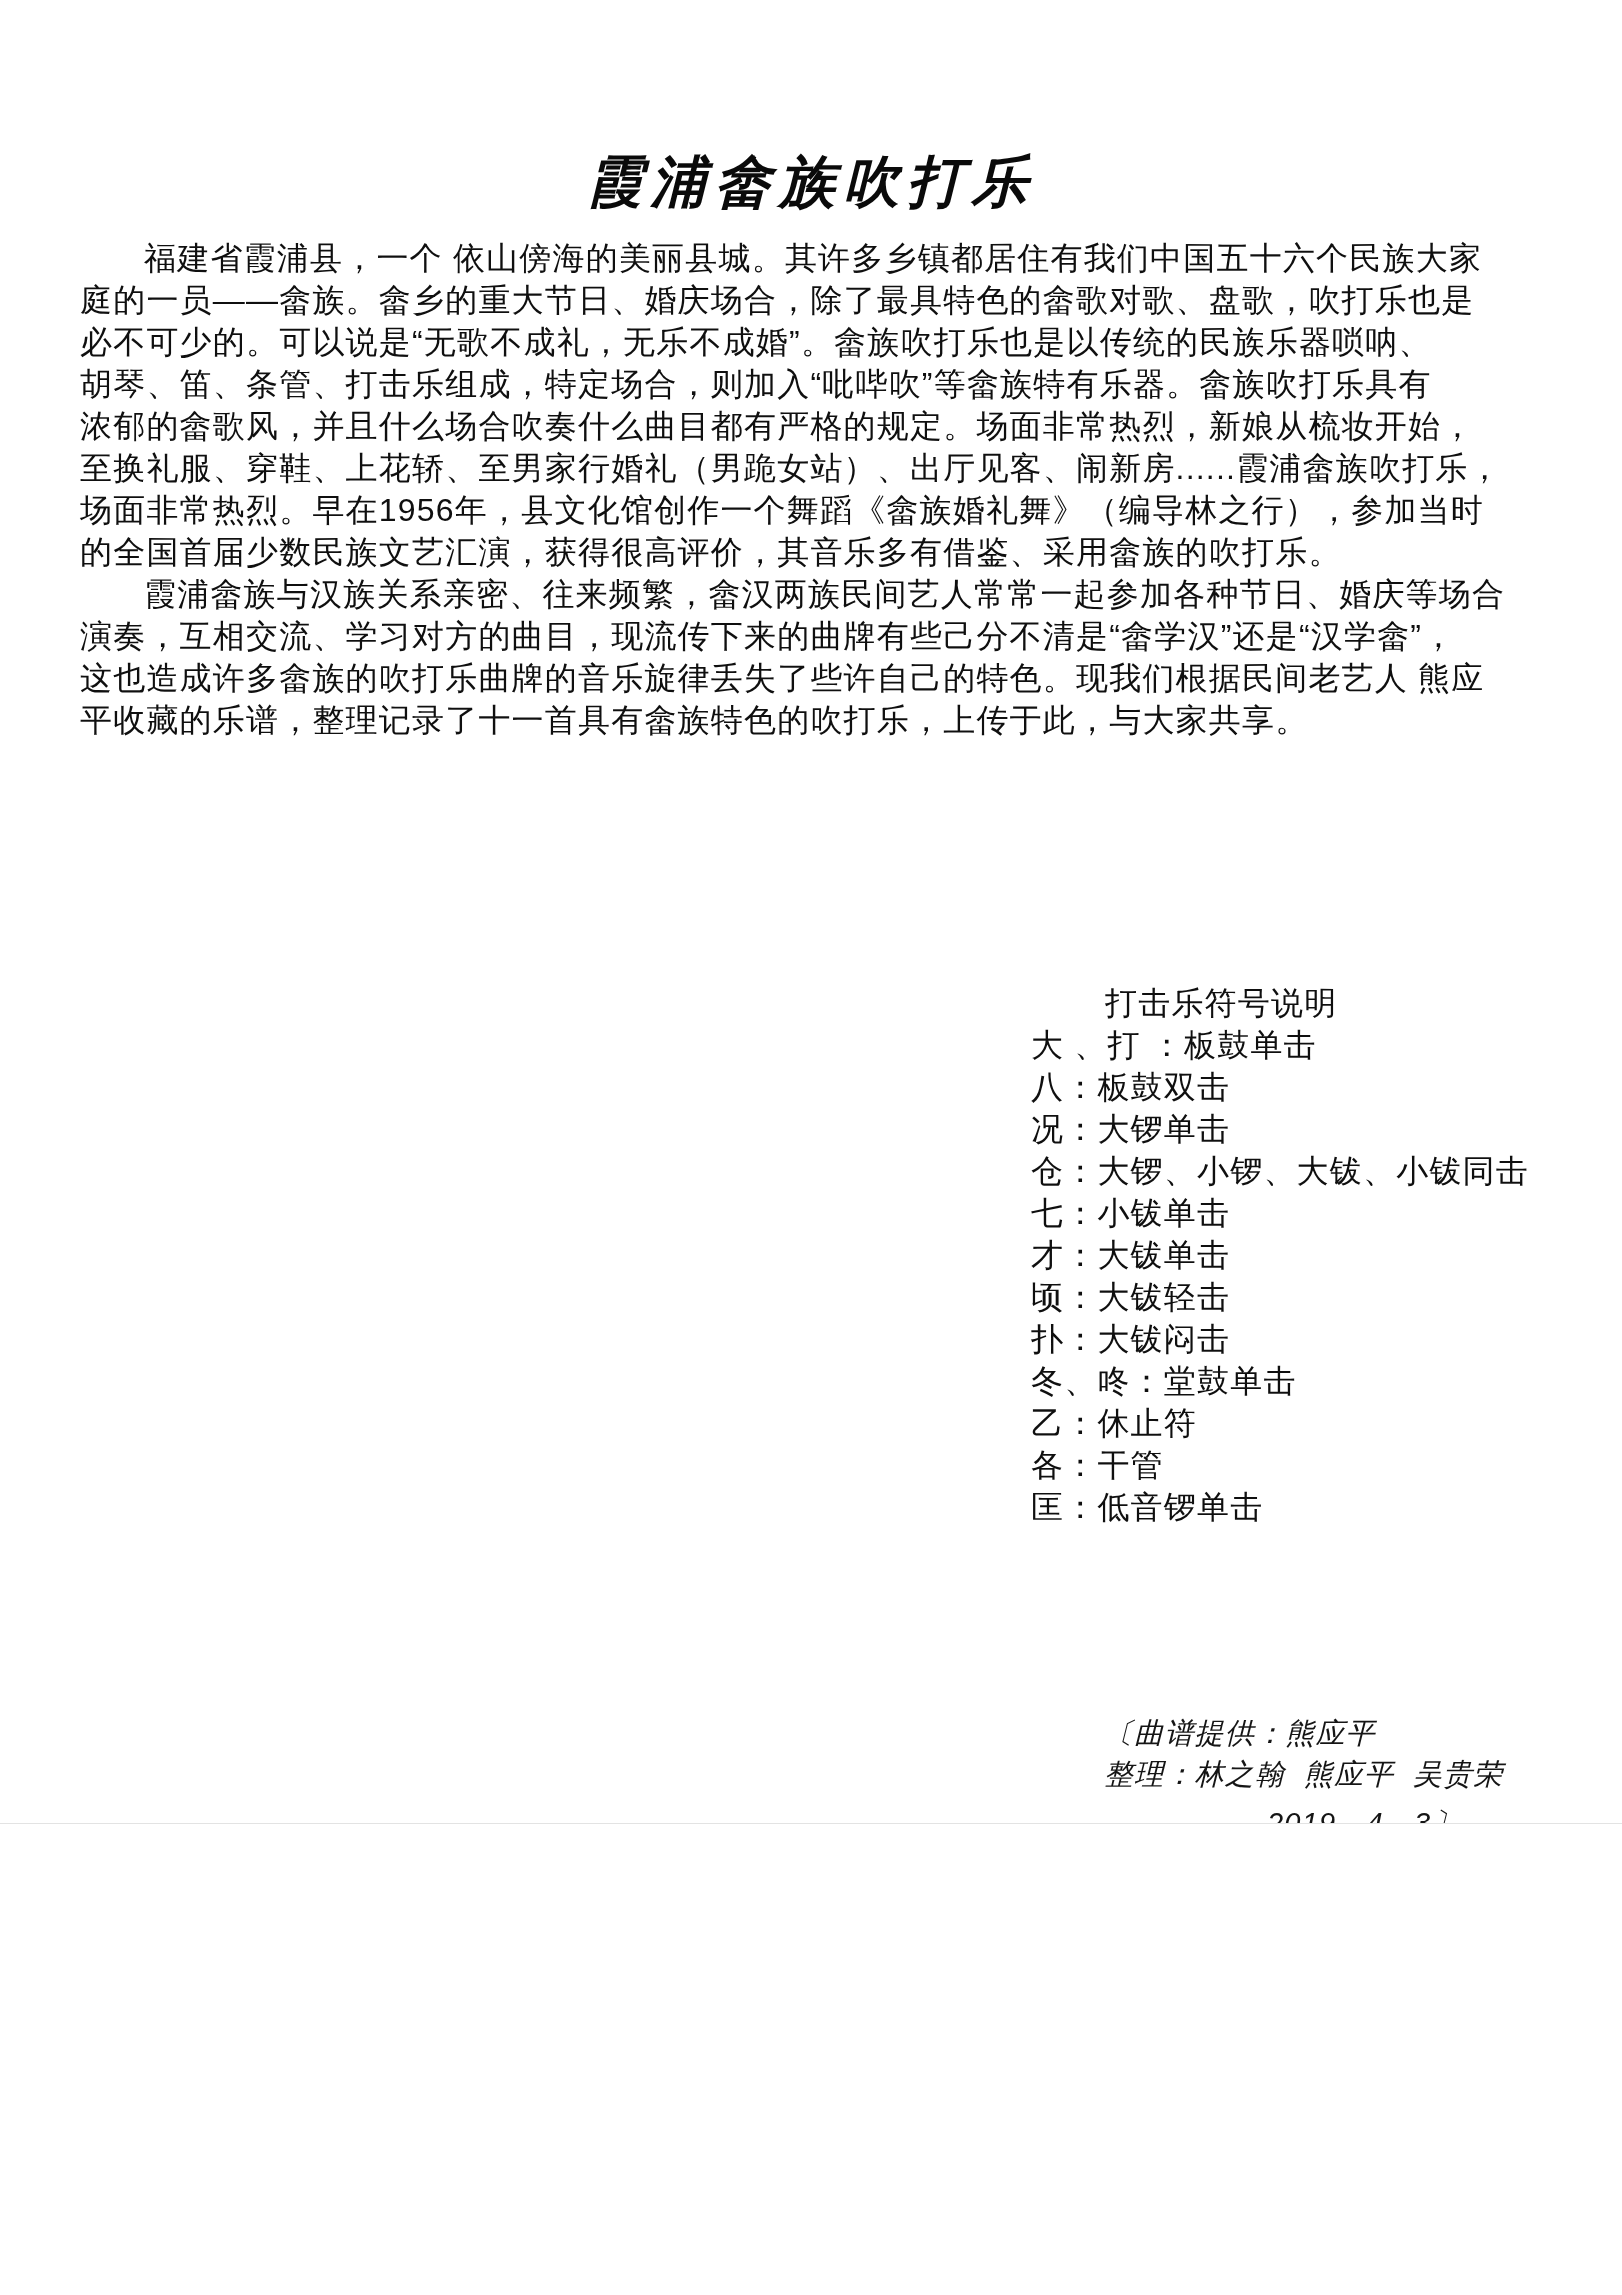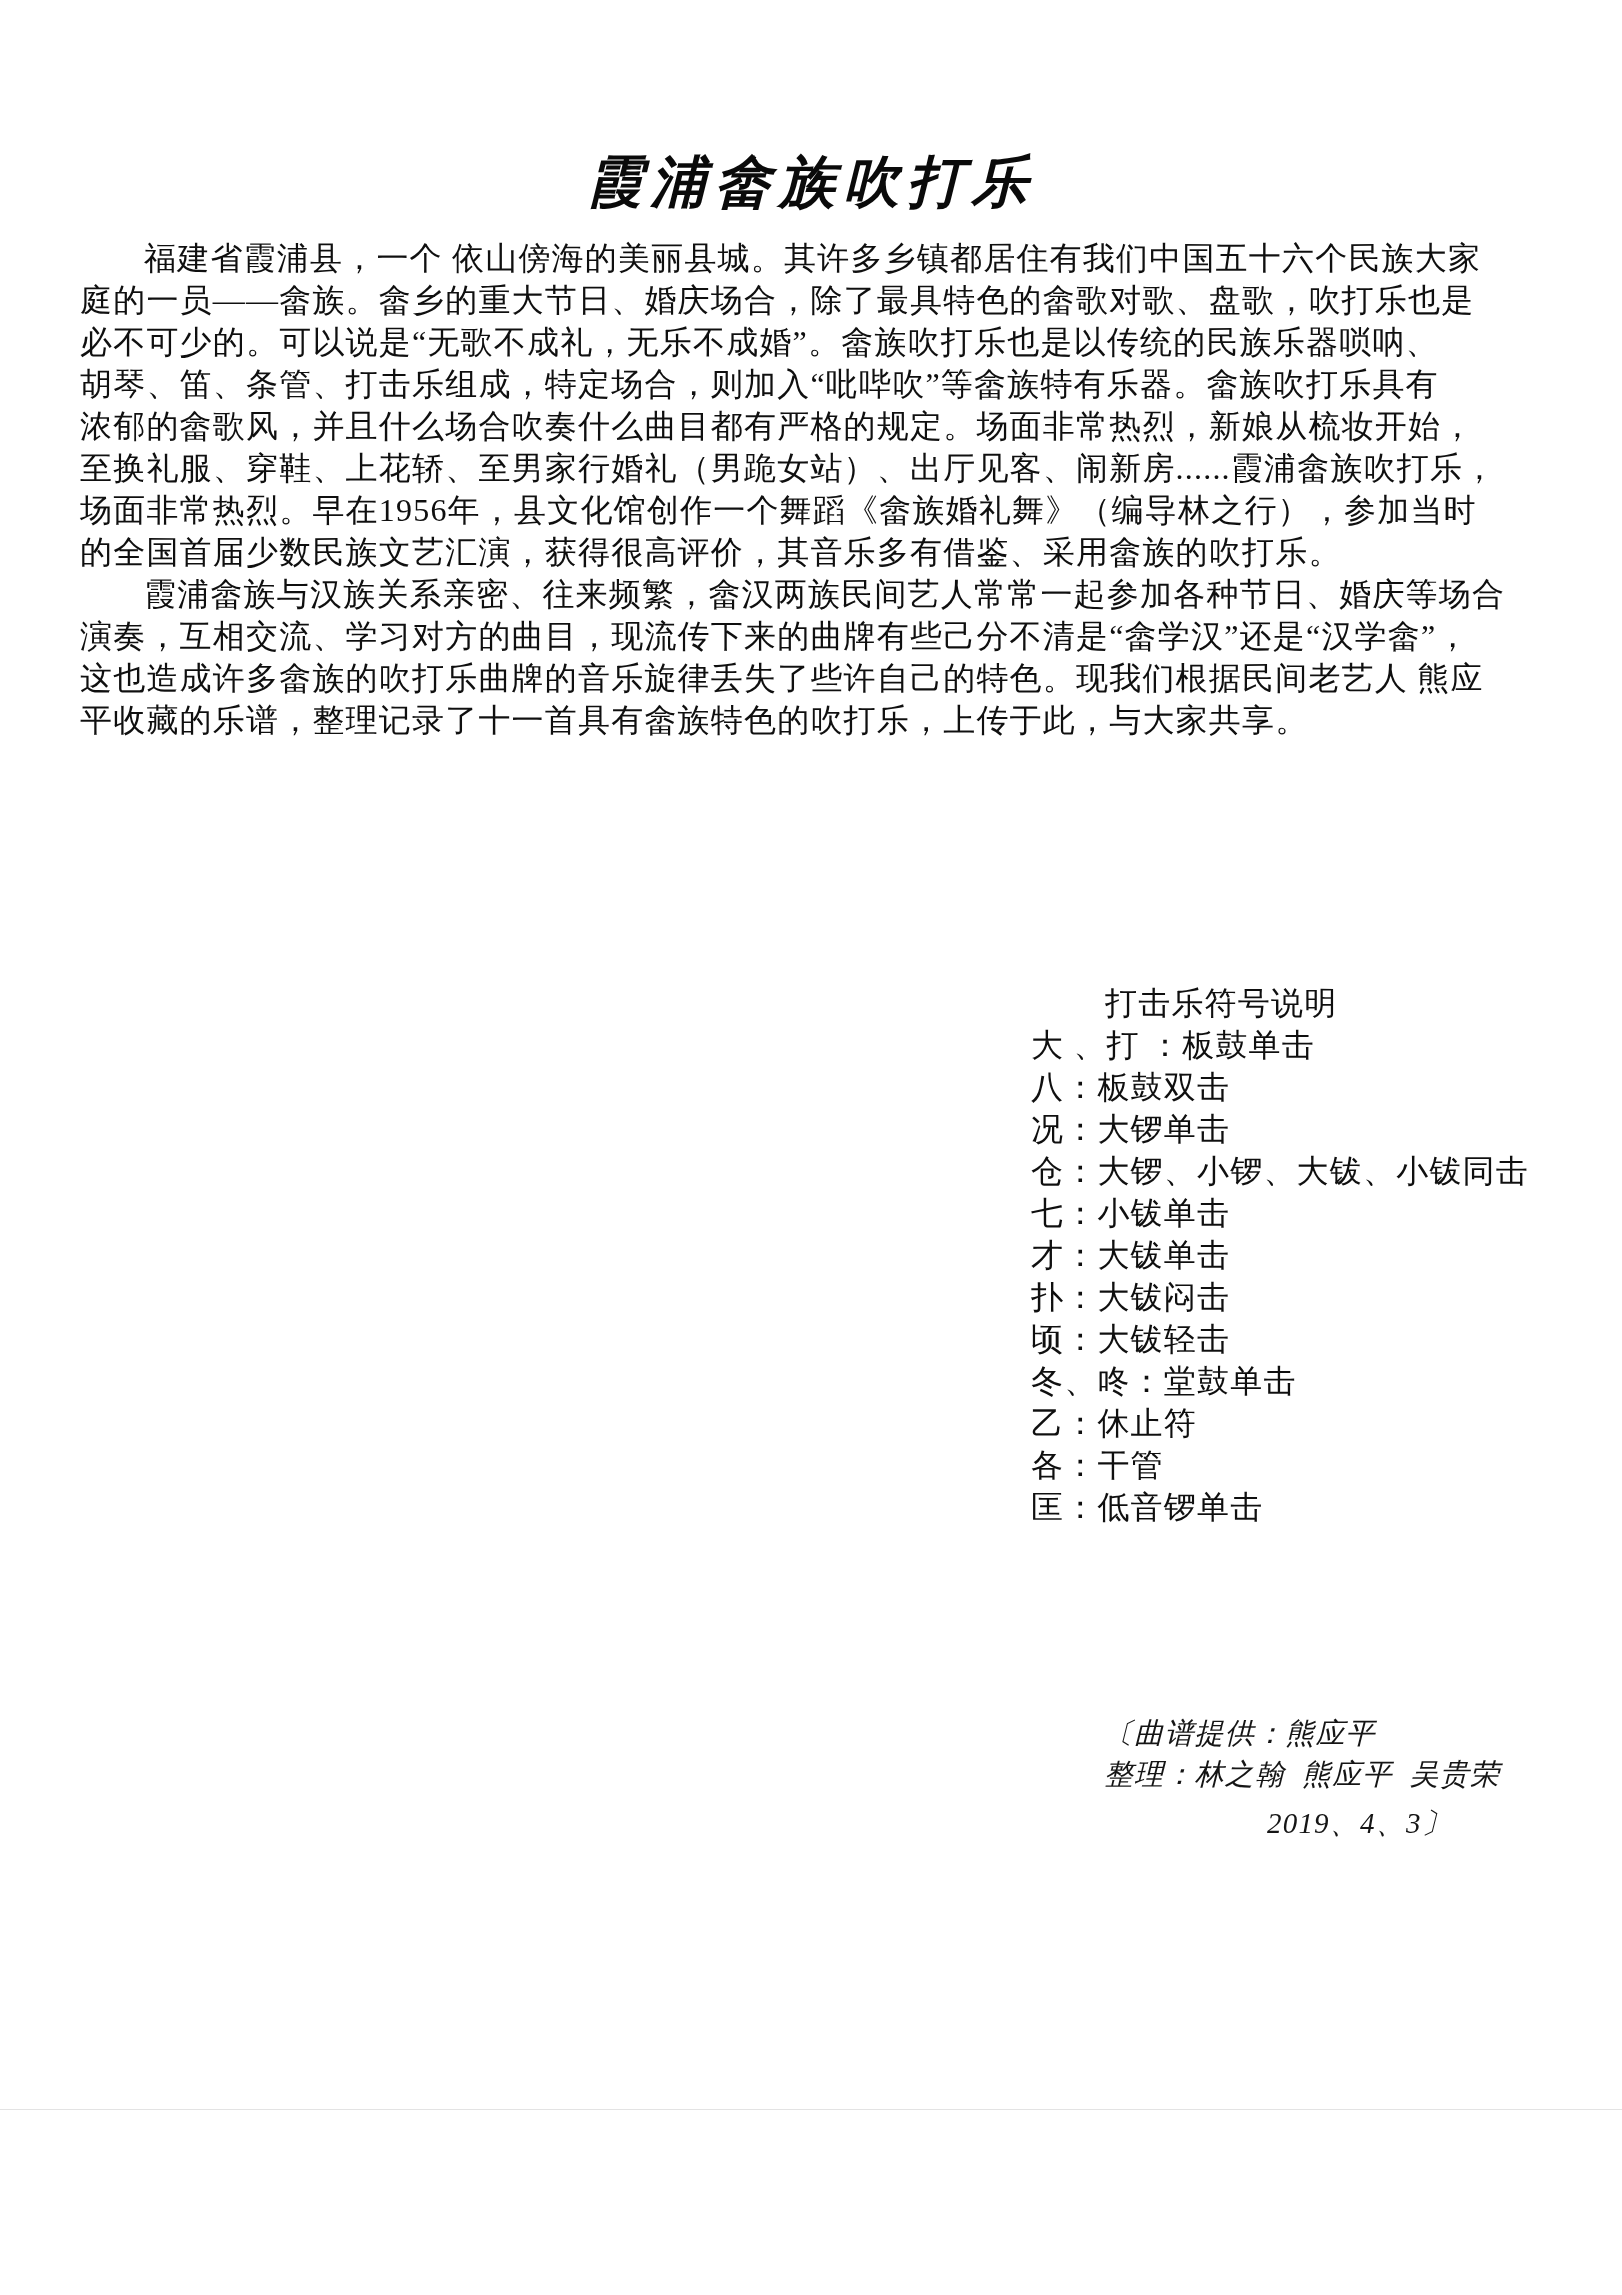--- a/index.html
+++ b/index.html
@@ -1,20 +1,20 @@
 <!DOCTYPE html>
 <html style="font-size:9.4px"><head>
 <meta charset="utf-8">
 <style>
   html,body{margin:0;padding:0;background:#ffffff;}
   .page{
     position:relative;
-    width:1623px;height:2110px;
+    width:1623px;height:1824px;
     background:#ffffff;
-    font-family:Liberation Serif, serif;
+    font-family:Liberation Sans, sans-serif;
     color:#111111;
     overflow:hidden;
     border-right:1.2px solid #e3e3e3;
     border-bottom:1.2px solid #e3e3e3;
     box-sizing:border-box;
   }
   .title{
     position:absolute;top:145px;left:0;width:100%;
     text-align:center;
     font-size:56px;font-weight:bold;font-style:italic;
@@ -98,22 +98,22 @@
   </div>
 
   <div class="legend">
     <div class="line heading">打击乐符号说明</div>
     <div class="line">大 、打 ：板鼓单击</div>
     <div class="line">八：板鼓双击</div>
     <div class="line">况：大锣单击</div>
     <div class="line">仓：大锣、小锣、大钹、小钹同击</div>
     <div class="line">七：小钹单击</div>
     <div class="line">才：大钹单击</div>
+    <div class="line">顷：大钹轻击</div>
     <div class="line">扑：大钹闷击</div>
-    <div class="line">顷：大钹轻击</div>
     <div class="line">冬、咚：堂鼓单击</div>
     <div class="line">乙：休止符</div>
     <div class="line">各：干管</div>
     <div class="line">匡：低音锣单击</div>
   </div>
 
   <div class="credits">
     <div class="line">〔曲谱提供：熊应平</div>
     <div class="line">整理：林之翰  熊应平  吴贵荣</div>
     <div class="line date-line">2019、4、3〕</div>

